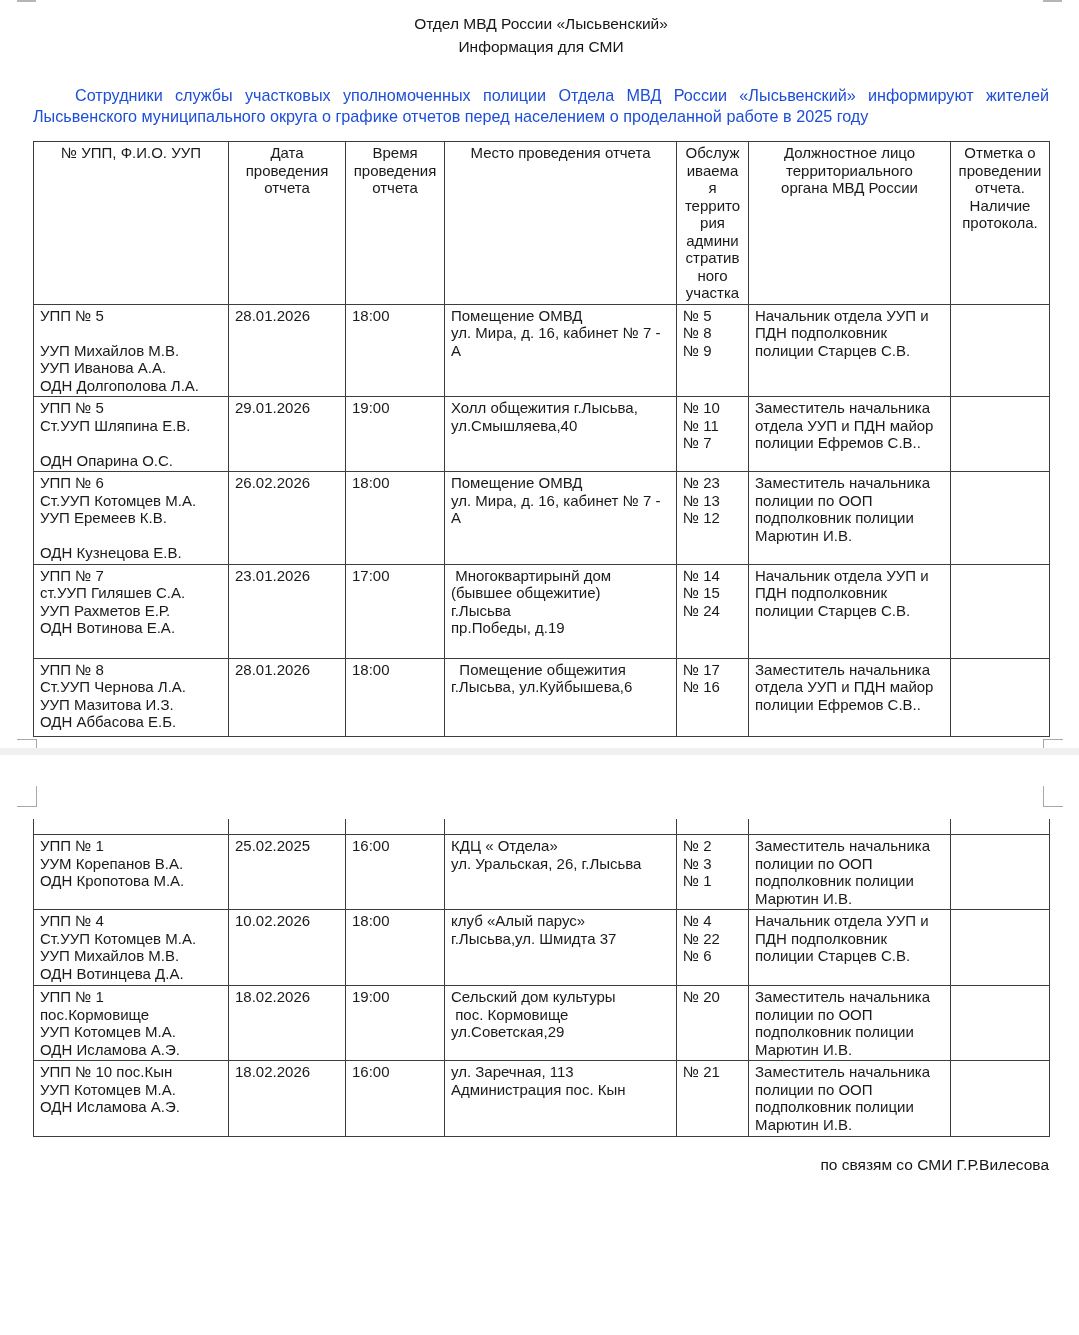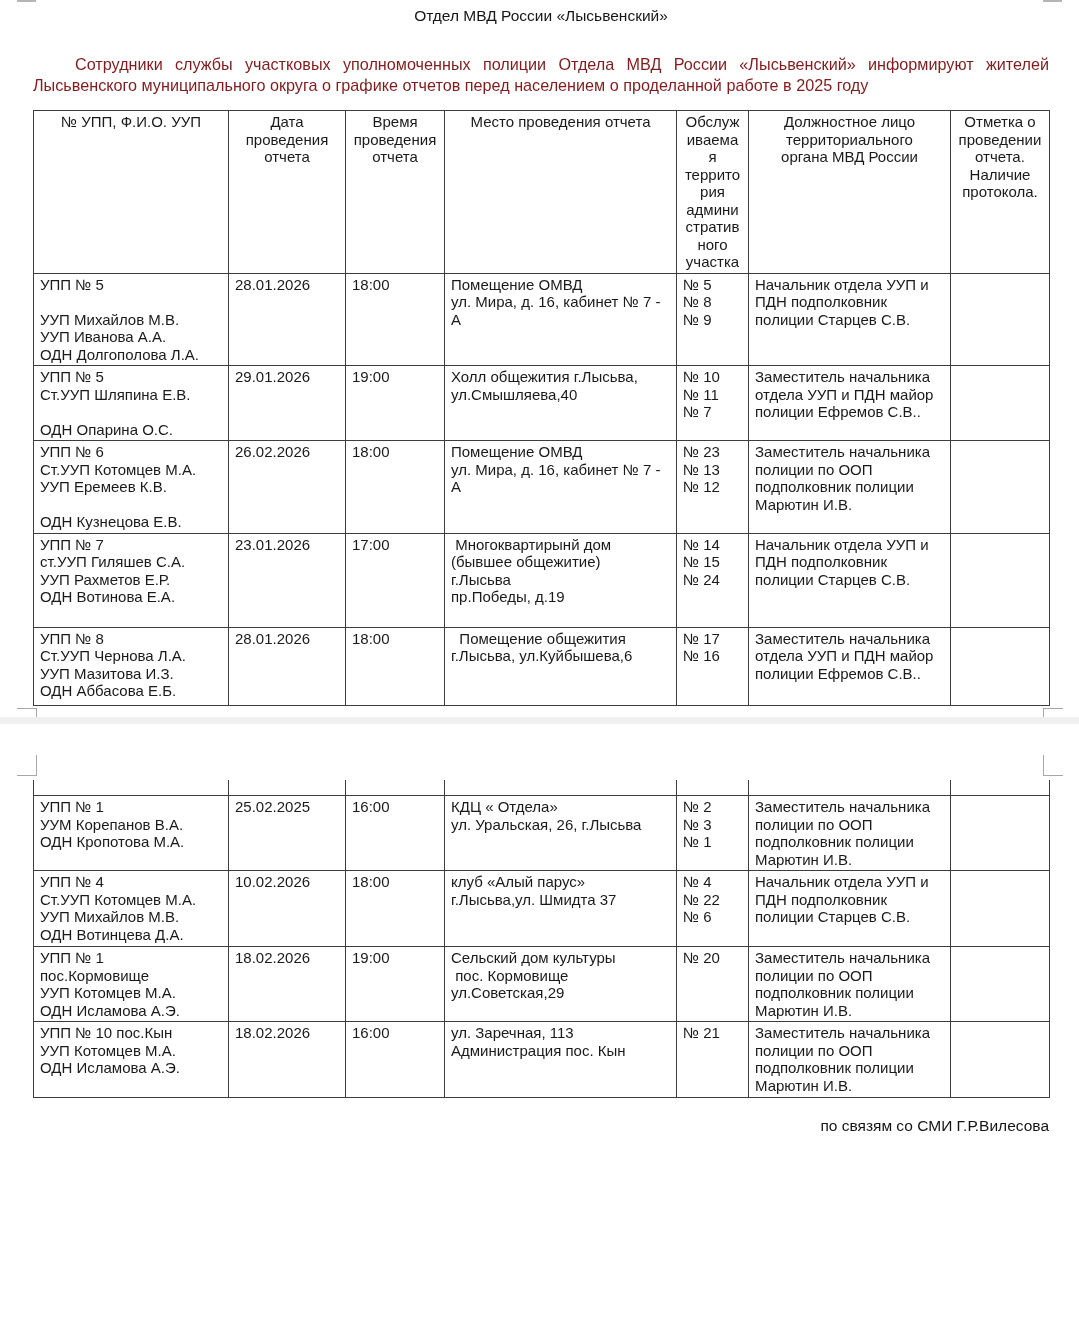--- a/index.html
+++ b/index.html
@@ -9,21 +9,21 @@
   }
   body {
     width: 1079px;
     min-height: 1335px;
     position: relative;
     font-family: "Liberation Sans", "DejaVu Sans", sans-serif;
     color: #1c1c1c;
     -webkit-font-smoothing: antialiased;
   }
   .content {
-    margin: 4px 30px 0 33px; 
+    margin: 12px 30px 0 33px; 
   }
   
   .mark { position: absolute; width: 19px; }
   .mark-tl { left: 17px; top: 0; height: 3px; border-top: 2px solid #b5b5b5; }
   .mark-tr { left: 1043px; top: 0; height: 3px; border-top: 2px solid #b5b5b5; }
   .pb-mark { position: absolute; width: 19px; }
   .pb-ul { left: 17px; top: 2px; height: 8px; border-top: 1px solid #a8a8a8; border-right: 1px solid #a8a8a8; }
   .pb-ur { left: 1043px; top: 2px; height: 8px; border-top: 1px solid #a8a8a8; border-left: 1px solid #a8a8a8; }
   .pb-ll { left: 17px; bottom: 0; height: 20px; border-bottom: 1px solid #a8a8a8; border-right: 1px solid #a8a8a8; }
   .pb-lr { left: 1043px; bottom: 0; height: 20px; border-bottom: 1px solid #a8a8a8; border-left: 1px solid #a8a8a8; }
@@ -34,21 +34,21 @@
     font-size: 15.5px;
     line-height: 23px;
     color: #161616;
   }
   .intro {
     margin: 27px 0 14px 0;
     font-size: 16.2px;
     line-height: 21px;
     text-align: justify;
     text-indent: 42px;
-    color: #7f1d1d;
+    color: #1d4ed8;
   }
   table.report-table {
     border-collapse: collapse;
     table-layout: fixed;
     width: 1016px;
     font-size: 15px;
     line-height: 17.5px;
     color: #1a1a1a;
   }
   table.report-table th,
@@ -102,20 +102,21 @@
 </style>
 </head>
 <body>
 
 <div class="mark mark-tl"></div>
 <div class="mark mark-tr"></div>
 
 <div class="content">
   <div class="doc-title">
     <div>Отдел МВД России «Лысьвенский»</div>
+    <div>Информация для СМИ</div>
   </div>
 
   <p class="intro">Сотрудники службы участковых уполномоченных полиции Отдела МВД России «Лысьвенский» информируют жителей Лысьвенского муниципального округа о графике отчетов перед населением о проделанной работе в 2025 году</p>
 
   <table class="report-table">
     <colgroup>
       <col style="width:195px">
         <col style="width:117px">
         <col style="width:99px">
       <col style="width:232px">

